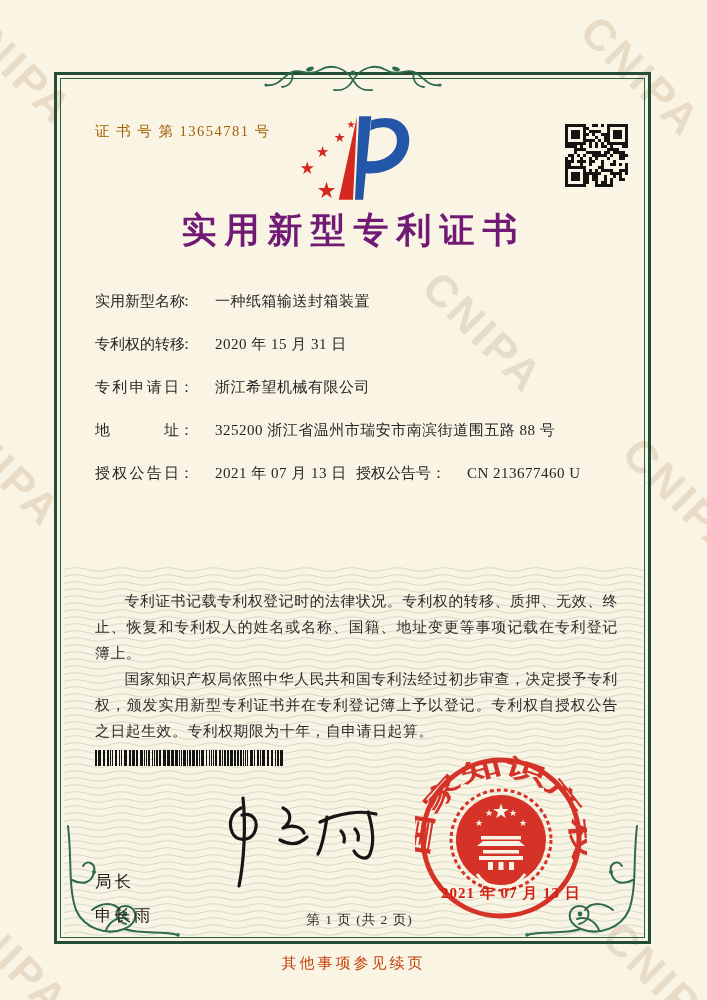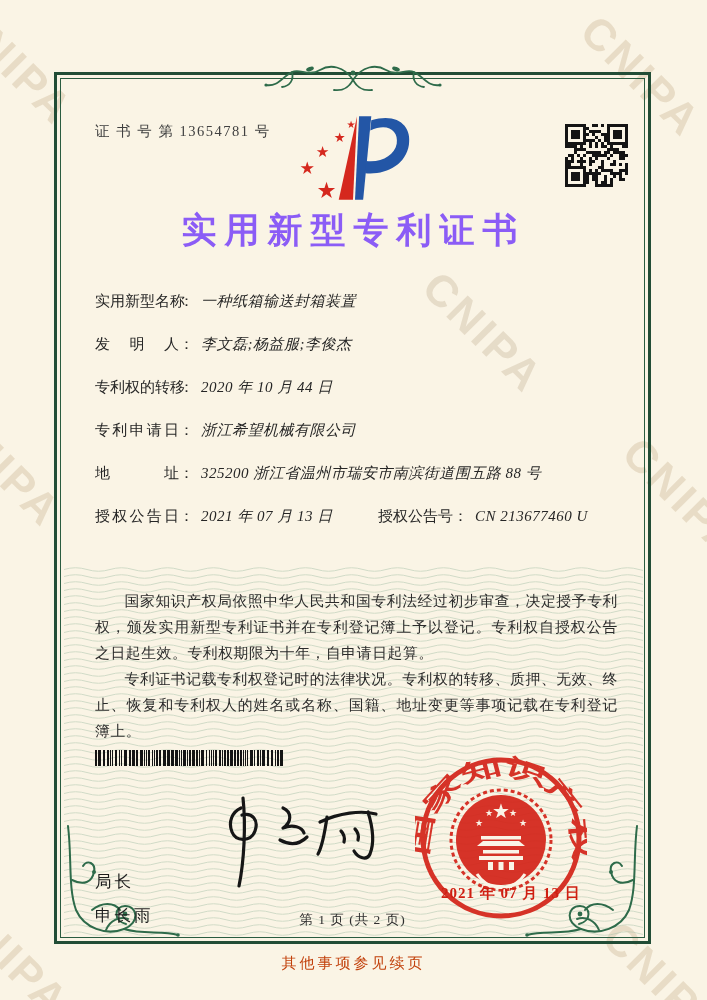--- a/index.html
+++ b/index.html
@@ -16,48 +16,48 @@
     white-space:nowrap;pointer-events:none;
   }
   .wm.inner{color:rgba(203,186,160,0.42);}
   .frame{
     position:absolute;left:60px;top:78px;right:62px;bottom:62px;
     border:1px solid #2a5c40;outline:3px solid #224d36;outline-offset:3px;
     background:transparent;
   }
   .waves{position:absolute;left:64px;top:566px;width:579px;height:370px;z-index:0;}
   .certno{
-    position:absolute;left:95px;top:122px;font-size:14.5px;letter-spacing:1.5px;color:#404040;z-index:2;
+    position:absolute;left:95px;top:122px;font-size:14.5px;letter-spacing:1.5px;color:#a16207;z-index:2;
   }
   .logo{position:absolute;left:294px;top:110px;width:120px;height:98px;z-index:2;}
   .qr{position:absolute;left:565px;top:124px;width:63px;height:63px;z-index:2;}
   .title{
     position:absolute;left:0;top:207px;width:707px;text-align:center;
-    font-size:35px;font-weight:bold;letter-spacing:8px;color:#8b5cf6;z-index:2;
+    font-size:35px;font-weight:bold;letter-spacing:8px;color:#701a75;z-index:2;
   }
   .fields{position:absolute;left:95px;top:292px;width:540px;font-size:15px;z-index:2;}
   .field-row{height:16px;margin-bottom:27px;white-space:nowrap;color:#262626;position:relative;}
   .flabel{display:inline-block;width:84px;text-align:justify;text-align-last:justify;vertical-align:top;}
-  .fvalue{margin-left:7px;letter-spacing:0.5px;font-style:italic;}
-  .grant2{position:absolute;left:283px;top:0;}
+  .fvalue{margin-left:21px;letter-spacing:0.5px;}
+  .grant2{position:absolute;left:261px;top:0;}
   .paras{
     position:absolute;left:95px;top:588px;width:523px;z-index:2;
     font-size:14.8px;line-height:26px;color:#2b2b2b;text-align:justify;letter-spacing:0.6px;
   }
   .paras p{margin:0;text-indent:2em;}
   .barcode{position:absolute;left:95px;top:750px;width:190px;height:16px;z-index:2;}
   .director{position:absolute;left:95px;top:871px;font-size:16.5px;z-index:2;color:#1c1c1c;}
   .director div{height:34px;letter-spacing:3px;}
   .sig{position:absolute;left:203px;top:786px;width:186px;height:112px;z-index:3;}
   .seal{position:absolute;left:415px;top:752px;width:172px;height:172px;z-index:3;opacity:0.93;}
   .sealdate{
     position:absolute;left:441px;top:884px;z-index:4;color:#cf1f12;font-weight:bold;
     font-size:15px;letter-spacing:1px;white-space:nowrap;
   }
-  .pageno{position:absolute;left:60px;top:911px;width:585px;text-align:center;font-size:13.5px;color:#2e2e2e;z-index:2;letter-spacing:1px;}
+  .pageno{position:absolute;left:60px;top:911px;width:585px;text-align:center;font-size:13.5px;color:#2e2e2e;z-index:2;letter-spacing:1px;padding-left:7px;}
   .note{position:absolute;left:0;top:954px;width:707px;text-align:center;font-size:15px;letter-spacing:3px;color:#c2410c;z-index:2;}
   .orn-top{position:absolute;left:248px;top:60px;z-index:2;}
   .orn-bl{position:absolute;left:62px;top:822px;z-index:1;}
   .orn-br{position:absolute;right:64px;top:822px;z-index:1;transform:scaleX(-1);}
 </style>
 </head>
 <body>
 
 <div class="wm" style="left:-22px;top:-6px;">CNIPA</div>
 <div class="wm" style="left:606px;top:6px;">CNIPA</div>
@@ -382,42 +382,39 @@
     <rect x="15" y="20" width="1" height="1" fill="#141414"></rect>
   </svg>
 
 <div class="title">实用新型专利证书</div>
 
 <div class="fields">
   <div class="field-row">
     <span class="flabel">实用新型名称</span><span>：</span><span class="fvalue">一种纸箱输送封箱装置</span>
   </div>
   <div class="field-row">
-    <span class="flabel">发明人</span><span>：</span><span class="fvalue">李文磊;杨益服;李俊杰</span>
-  </div>
-  <div class="field-row">
-    <span class="flabel">专利权的转移</span><span>：</span><span class="fvalue">2020 年 10 月 44 日</span>
+    <span class="flabel">专利权的转移</span><span>：</span><span class="fvalue">2020 年 15 月 31 日</span>
   </div>
   <div class="field-row">
     <span class="flabel">专利申请日</span><span>：</span><span class="fvalue">浙江希望机械有限公司</span>
   </div>
   <div class="field-row">
     <span class="flabel">地址</span><span>：</span><span class="fvalue">325200 浙江省温州市瑞安市南滨街道围五路 88 号</span>
   </div>
   <div class="field-row">
     <span class="flabel">授权公告日</span><span>：</span><span class="fvalue">2021 年 07 月 13 日</span>
     <span class="grant2">
       <span>授权公告号</span><span>：</span><span class="fvalue">CN 213677460 U</span>
     </span>
   </div>
 </div>
 
 <div class="paras">
+  <p>专利证书记载专利权登记时的法律状况。专利权的转移、质押、无效、终止、恢复和专利权人的姓名或名称、国籍、地址变更等事项记载在专利登记簿上。</p>
   <p>国家知识产权局依照中华人民共和国专利法经过初步审查，决定授予专利权，颁发实用新型专利证书并在专利登记簿上予以登记。专利权自授权公告之日起生效。专利权期限为十年，自申请日起算。</p>
-  <p>专利证书记载专利权登记时的法律状况。专利权的转移、质押、无效、终止、恢复和专利权人的姓名或名称、国籍、地址变更等事项记载在专利登记簿上。</p>
 </div>
 
 <svg class="barcode" id="barcode" viewBox="0 0 190 16" preserveAspectRatio="none" xmlns="http://www.w3.org/2000/svg">
     <rect x="0" y="0" width="2" height="16" fill="#141414"></rect>
     <rect x="3" y="0" width="3" height="16" fill="#141414"></rect>
     <rect x="8" y="0" width="2" height="16" fill="#141414"></rect>
     <rect x="12" y="0" width="2" height="16" fill="#141414"></rect>
     <rect x="15" y="0" width="1" height="16" fill="#141414"></rect>
     <rect x="17" y="0" width="1" height="16" fill="#141414"></rect>
     <rect x="20" y="0" width="2" height="16" fill="#141414"></rect>

